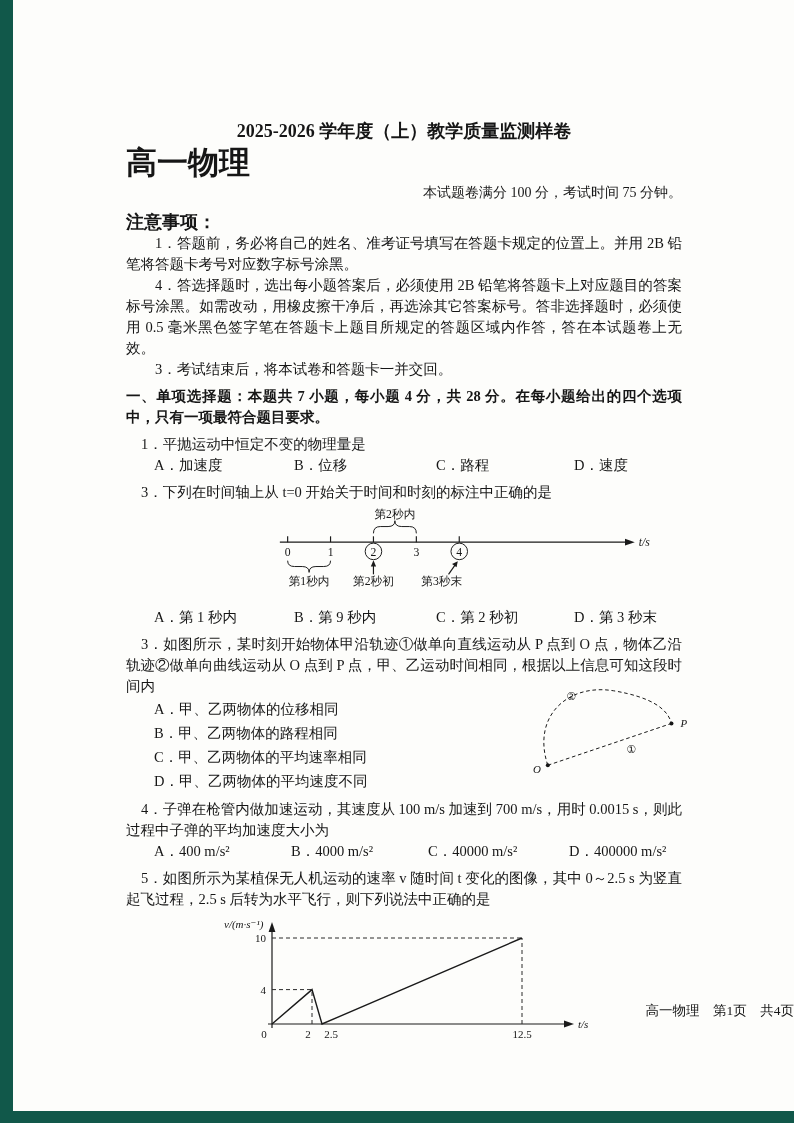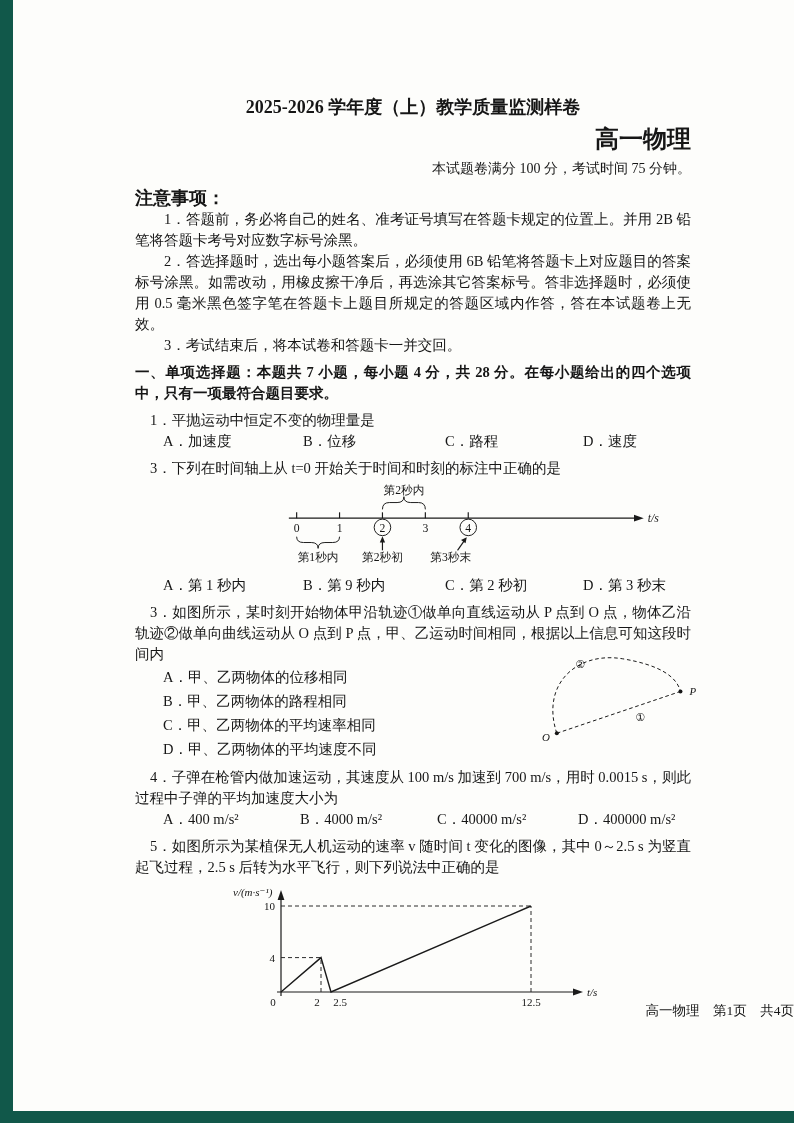--- a/index.html
+++ b/index.html
@@ -1,24 +1,24 @@
 <!DOCTYPE html>
 <html><head>
 <meta charset="utf-8">
 <style>
   *{box-sizing:border-box;margin:0;padding:0}
   html,body{background:#ffffff}
   .page{position:relative;width:794px;height:1123px;background:#fdfdfb;
         font-family:"Liberation Serif","DejaVu Serif",serif;color:#161616;overflow:hidden}
   .edge-l{position:absolute;left:0;top:0;width:13px;height:100%;background:#11584a}
   .edge-b{position:absolute;left:0;bottom:0;width:100%;height:12px;background:#11584a}
-  .content{position:absolute;left:135px;top:0;width:556px;padding-top:96px;
+  .content{position:absolute;left:126px;top:0;width:556px;padding-top:120px;
            font-size:14.5px;line-height:21px}
   .title{text-align:center;font-size:18px;font-weight:bold;line-height:22px}
-  .subject{text-align:right;font-size:24px;font-weight:bold;line-height:34px;margin-top:4px}
+  .subject{text-align:left;font-size:31px;font-weight:bold;line-height:34px;margin-top:4px}
   .info{text-align:right;font-size:14px;line-height:20px;margin-top:3px}
   .notice-h{font-weight:bold;font-size:18px;margin-top:8px;line-height:22px}
   .notice{text-align:justify;text-indent:29px}
   .section-h{font-weight:bold;text-align:justify;margin-top:6px}
   .q{margin-top:6px}
   .stem{text-align:justify;text-indent:15px}
   .opt-row{display:flex;margin-left:28px}
   .opt-row .o1{width:140px}.opt-row .o2{width:142px}.opt-row .o3{width:138px}
   .q4-row .o1{width:137px}.q4-row .o2{width:137px}.q4-row .o3{width:141px}
   .opts-v div{margin-left:28px;line-height:24px}
@@ -48,21 +48,21 @@
   <div class="edge-l"></div>
   <div class="edge-b"></div>
 
   <div class="content">
     <div class="title">2025-2026 学年度（上）教学质量监测样卷</div>
     <div class="subject">高一物理</div>
     <div class="info">本试题卷满分 100 分，考试时间 75 分钟。</div>
 
     <div class="notice-h">注意事项：</div>
     <p class="notice">1．答题前，务必将自己的姓名、准考证号填写在答题卡规定的位置上。并用 2B 铅笔将答题卡考号对应数字标号涂黑。</p>
-    <p class="notice">2．答选择题时，选出每小题答案后，必须使用 6B 铅笔将答题卡上对应题目的答案标号涂黑。如需改动，用橡皮擦干净后，再选涂其它答案标号。答非选择题时，必须使用 0.5 毫米黑色签字笔在答题卡上题目所规定的答题区域内作答，答在本试题卷上无效。</p>
+    <p class="notice">4．答选择题时，选出每小题答案后，必须使用 2B 铅笔将答题卡上对应题目的答案标号涂黑。如需改动，用橡皮擦干净后，再选涂其它答案标号。答非选择题时，必须使用 0.5 毫米黑色签字笔在答题卡上题目所规定的答题区域内作答，答在本试题卷上无效。</p>
     <p class="notice">3．考试结束后，将本试卷和答题卡一并交回。</p>
 
     <div class="section-h">一、单项选择题：本题共 7 小题，每小题 4 分，共 28 分。在每小题给出的四个选项中，只有一项最符合题目要求。</div>
 
     <div class="q">
       <div class="stem">1．平抛运动中恒定不变的物理量是</div>
       <div class="opt-row">
         <span class="o1">A．加速度</span>
         <span class="o2">B．位移</span>
         <span class="o3">C．路程</span>
@@ -94,21 +94,21 @@
           <path d="M14,57 Q14,63 21,63 L29,63 Q36,63 36,69 Q36,63 43,63 L51,63 Q58,63 58,57" class="brace"></path>
           <text x="36" y="82" text-anchor="middle" class="dlabel">第1秒内</text>
           <text x="102" y="82" text-anchor="middle" class="dlabel">第2秒初</text>
           <line x1="102" y1="71" x2="102" y2="60" class="ax"></line>
           <polygon points="102,56.5 99.3,63 104.7,63" class="ah"></polygon>
           <text x="172" y="82" text-anchor="middle" class="dlabel">第3秒末</text>
           <line x1="179" y1="71" x2="186" y2="61" class="ax"></line>
           <polygon points="188.5,57.5 182.6,60.4 187.2,63.8" class="ah"></polygon>
         </svg>
       </div>
-      <div class="opt-row" style="margin-top:2px">
+      <div class="opt-row" style="margin-top:10px">
         <span class="o1">A．第 1 秒内</span>
         <span class="o2">B．第 9 秒内</span>
         <span class="o3">C．第 2 秒初</span>
         <span class="o4">D．第 3 秒末</span>
       </div>
     </div>
 
     <div class="q q3">
       <div class="stem">3．如图所示，某时刻开始物体甲沿轨迹①做单向直线运动从 P 点到 O 点，物体乙沿轨迹②做单向曲线运动从 O 点到 P 点，甲、乙运动时间相同，根据以上信息可知这段时间内</div>
       <div class="opts-v">

